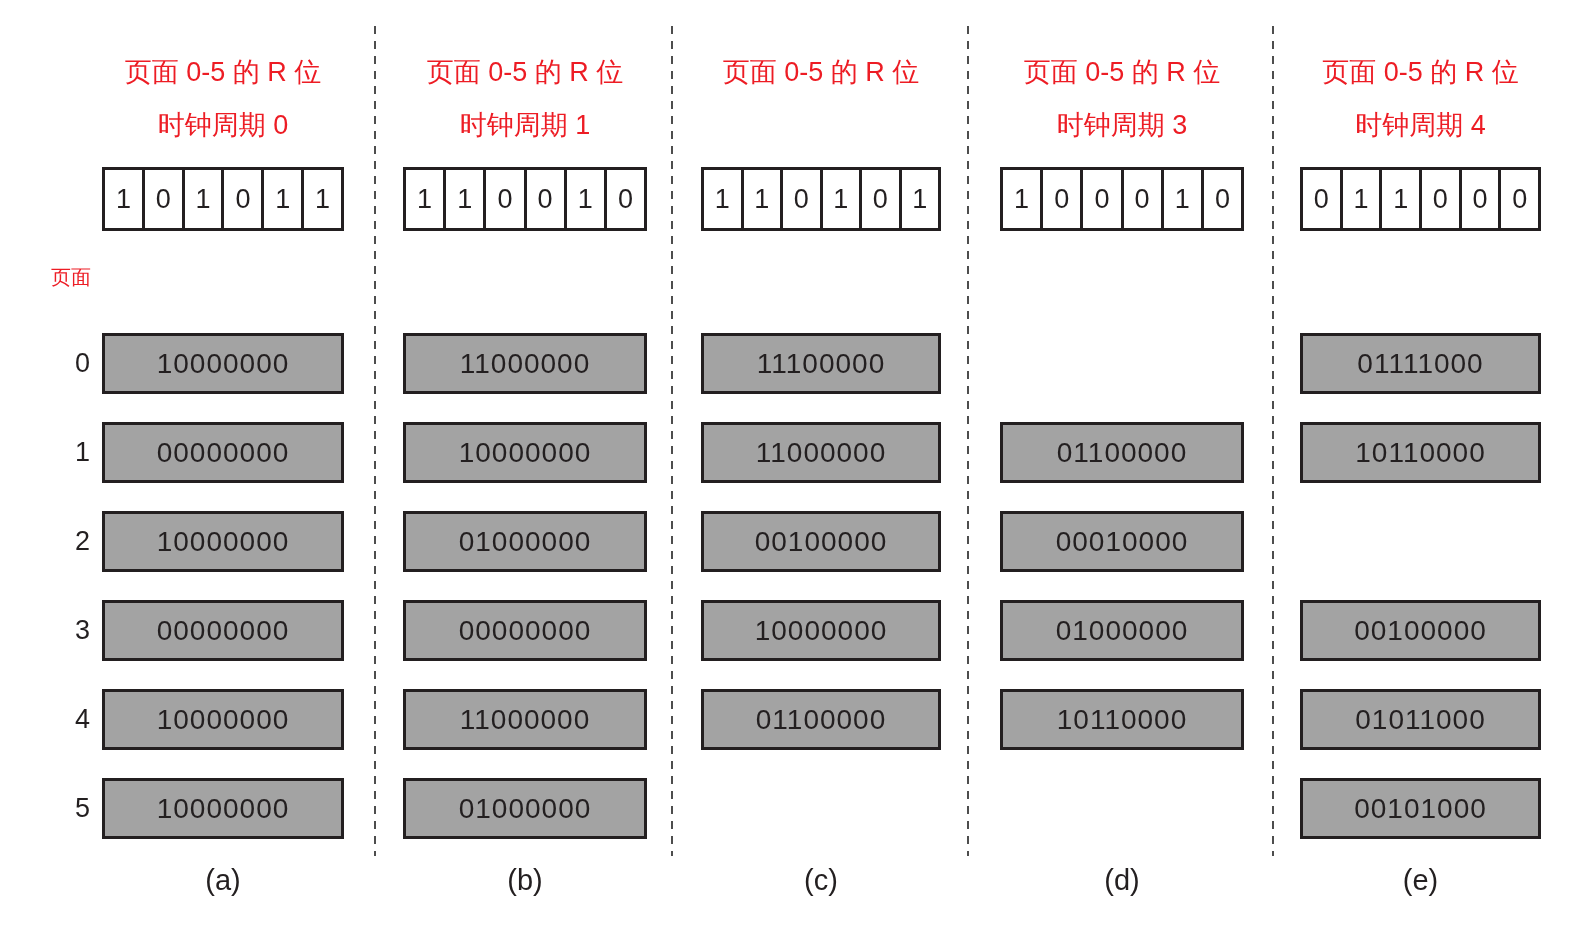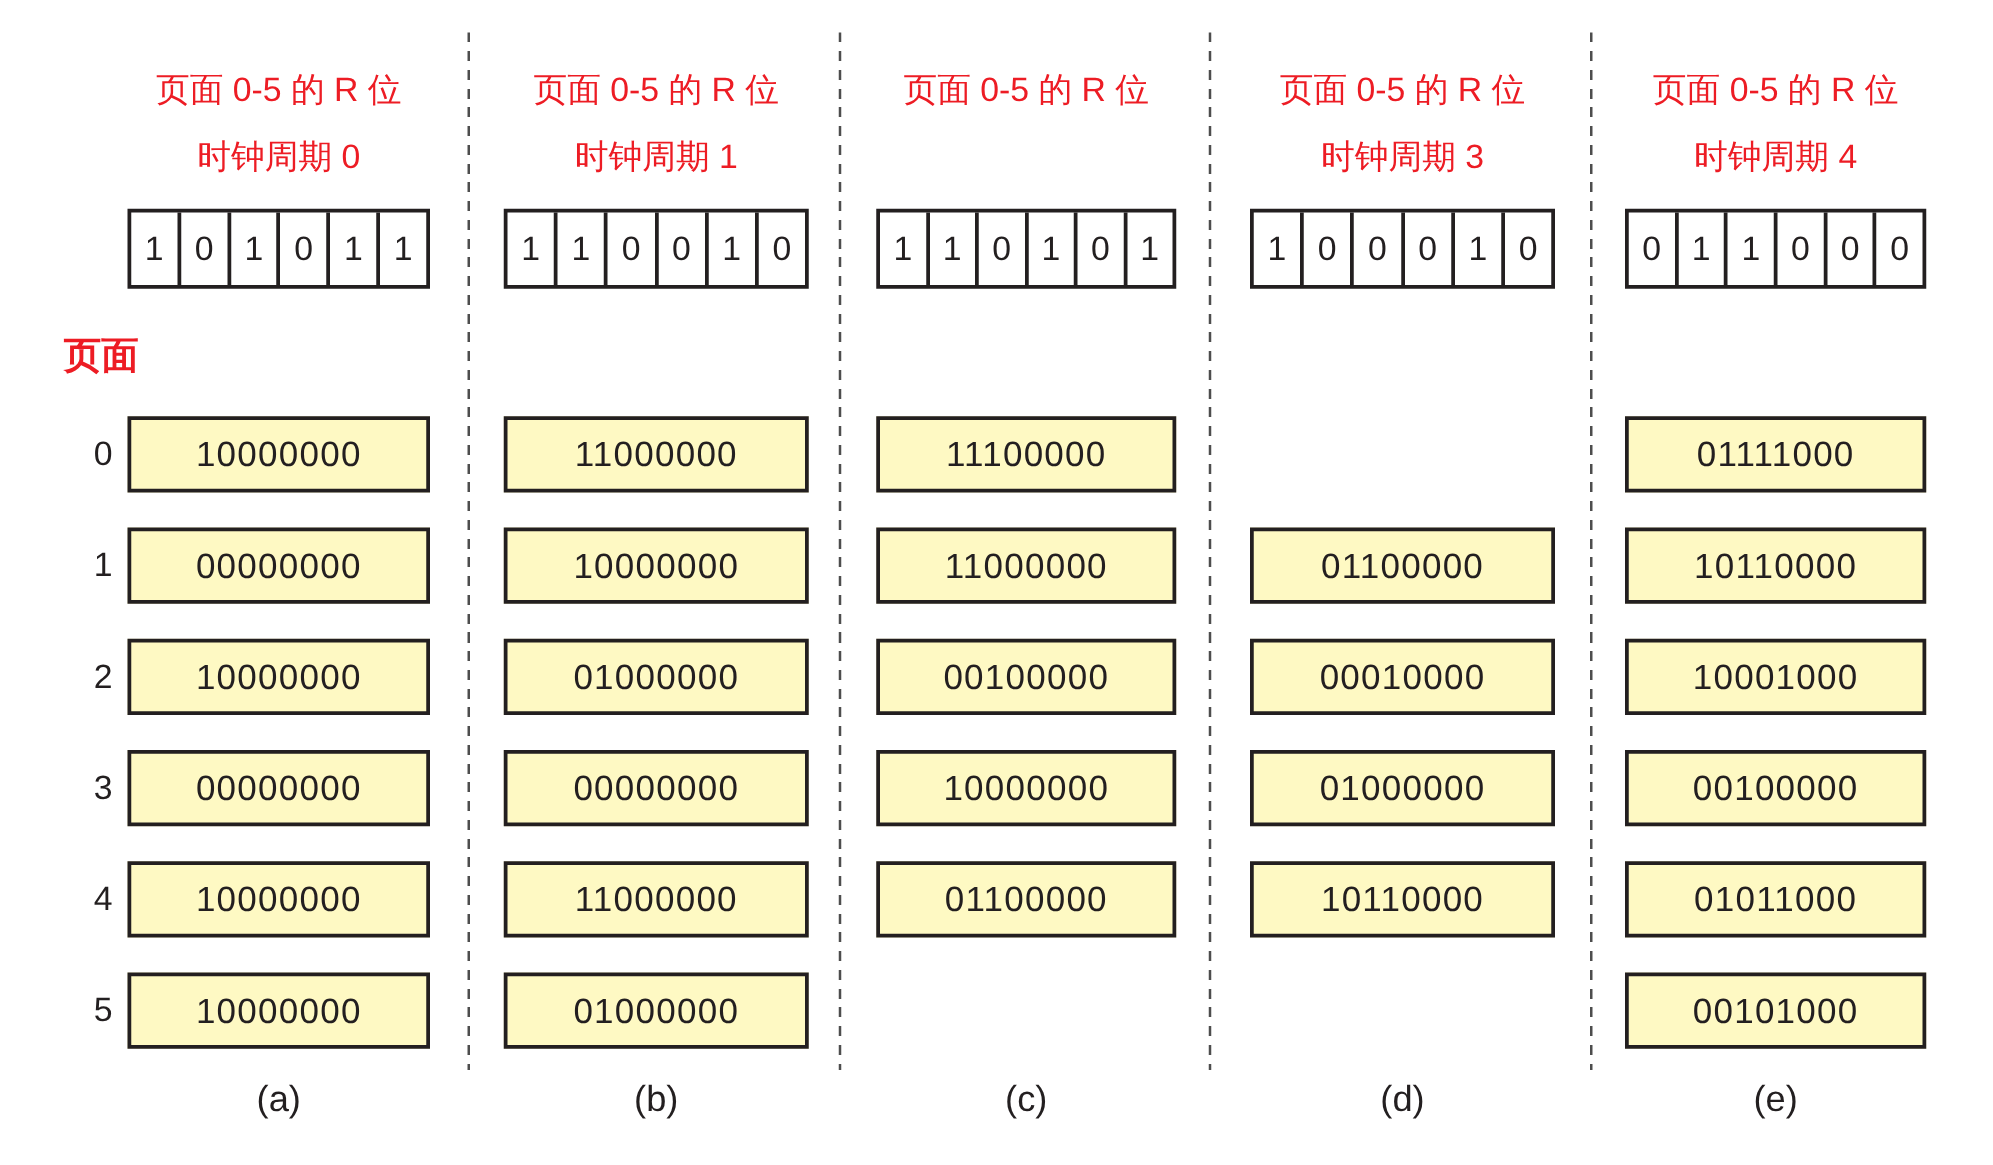--- a/index.html
+++ b/index.html
@@ -39,36 +39,36 @@
   }
   .rcell{
     flex:1;border-left:3px solid #231f20;
     display:flex;align-items:center;justify-content:center;
     font-size:27px;
   }
   .rcell:first-child{border-left:none;}
 
   .counter{
     position:absolute;left:0;width:100%;height:61px;
-    border:3px solid #231f20;box-sizing:border-box;background:#fef9c3;
+    border:3px solid #231f20;box-sizing:border-box;background:#a3a3a3;
     display:flex;align-items:center;justify-content:center;
     font-size:28px;letter-spacing:1px;
   }
   .row0{top:333px}.row1{top:422px}.row2{top:511px}
   .row3{top:600px}.row4{top:689px}.row5{top:778px}
 
   .col-label{
     position:absolute;top:864px;left:0;width:100%;
     text-align:center;font-size:29px;
   }
 
   
   .page-header{
     position:absolute;left:51px;top:264px;
-    color:var(--red);font-weight:bold;font-size:30px;text-align:right;
+    color:var(--red);font-weight:normal;font-size:20px;text-align:right;
   }
   .pagenum{
     position:absolute;left:40px;width:50px;height:61px;
     text-align:right;font-size:27px;line-height:61px;
   }
 </style>
 </head>
 <body>
 
 <div id="figure">
@@ -178,20 +178,19 @@
     <div class="rbox">
       <div class="rcell">0</div>
       <div class="rcell">1</div>
       <div class="rcell">1</div>
       <div class="rcell">0</div>
       <div class="rcell">0</div>
       <div class="rcell">0</div>
     </div>
     <div class="counter row0">01111000</div>
     <div class="counter row1">10110000</div>
-    <div class="counter row2">10001000</div>
     <div class="counter row3">00100000</div>
     <div class="counter row4">01011000</div>
     <div class="counter row5">00101000</div>
     <div class="col-label">(e)</div>
   </div>
 
 </div>
 
 </body></html>

